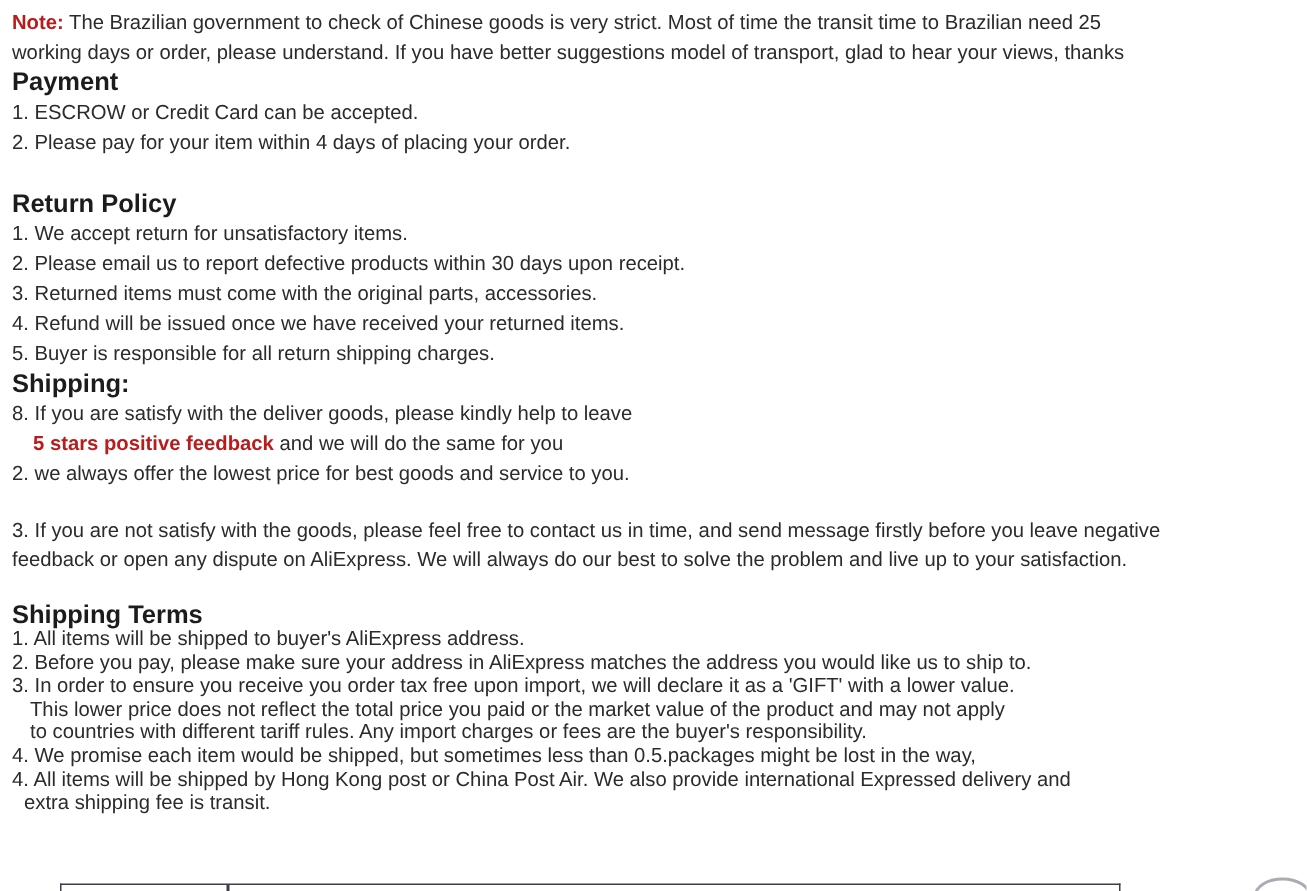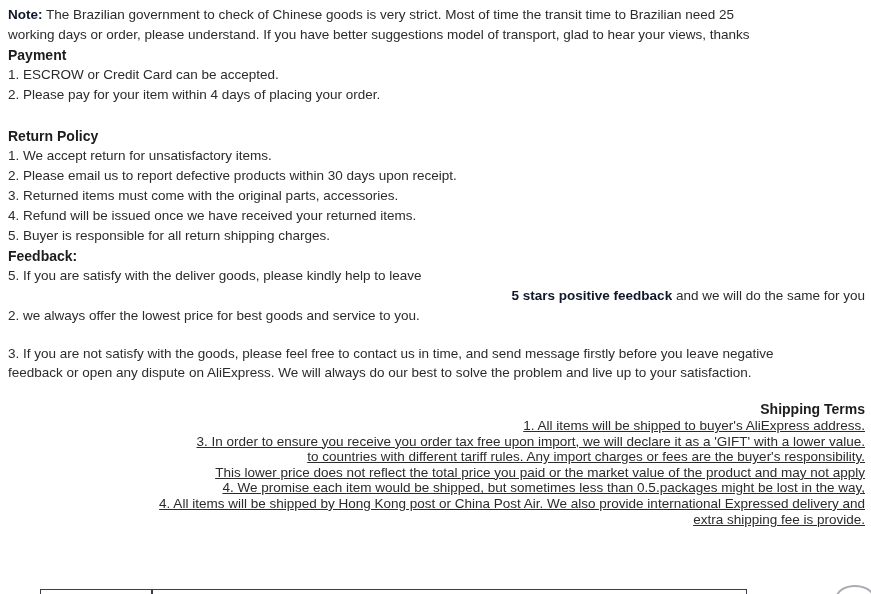--- a/index.html
+++ b/index.html
@@ -11,35 +11,35 @@
     color: #2b2b2b;
     position: relative;
   }
   .doc {
     position: absolute;
     top: 5px; left: 8px; right: 6px;
     font-size: 13.5px;
   }
   .para { line-height: 20px; }
   .line { line-height: 20px; white-space: nowrap; }
-  b, .bold { font-weight: bold; color: #0f172a; margin-top: 16px; }
+  b, .bold { font-weight: bold; color: #b91c1c; margin-top: 16px; }
   .heading {
     font-weight: bold;
-    font-size: 14px;
+    font-size: 17px;
     line-height: 20px;
     color: #1c1c1c;
     white-space: nowrap;
   }
   .gap-lg { margin-top: 21px; }
-  .gap-md { margin-top: 19px; text-align: right; }
-  .indent-14 { padding-left: 14px; text-align: right; }
+  .gap-md { margin-top: 19px; }
+  .indent-14 { padding-left: 14px; }
   .indent-12 { padding-left: 12px; }
   .indent-8  { padding-left: 8px; }
   .tight .line { line-height: 19px; }
-  .shipping-lines .line { line-height: 15.6px; text-decoration: underline; }
+  .shipping-lines .line { line-height: 15.6px; }
   .shipping-lines .heading { line-height: 17px; }
   
   .partial-table {
     position: absolute;
     left: 40px; top: 589px;
     width: 707px; height: 8px;
     border-top: 1.5px solid #3d3d4d;
     border-left: 1.5px solid #3d3d4d;
     border-right: 1.5px solid #3d3d4d;
     background: #ffffff;
@@ -79,39 +79,40 @@
   <div class="gap-lg">
     <div class="heading">Return Policy</div>
     <div class="line">1. We accept return for unsatisfactory items.</div>
     <div class="line">2. Please email us to report defective products within 30 days upon receipt.</div>
     <div class="line">3. Returned items must come with the original parts, accessories.</div>
     <div class="line">4. Refund will be issued once we have received your returned items.</div>
     <div class="line">5. Buyer is responsible for all return shipping charges.</div>
   </div>
 
   <div>
-    <div class="heading">Feedback:</div>
-    <div class="line">5. If you are satisfy with the deliver goods, please kindly help to leave</div>
+    <div class="heading">Shipping:</div>
+    <div class="line">8. If you are satisfy with the deliver goods, please kindly help to leave</div>
     <div class="line indent-14"><b>5 stars positive feedback</b><span> and we will do the same for you</span></div>
     <div class="line">2. we always offer the lowest price for best goods and service to you.</div>
     <div class="tight">
       <div class="line" style="margin-top:18px">3. If you are not satisfy with the goods, please feel free to contact us in time, and send message firstly before you leave negative</div>
       <div class="line">feedback or open any dispute on AliExpress. We will always do our best to solve the problem and live up to your satisfaction.</div>
     </div>
   </div>
 
   <div class="gap-md shipping-lines">
     <div class="heading">Shipping Terms</div>
     <div class="line">1. All items will be shipped to buyer's AliExpress address.</div>
+    <div class="line">2. Before you pay, please make sure your address in AliExpress matches the address you would like us to ship to.</div>
     <div class="line">3. In order to ensure you receive you order tax free upon import, we will declare it as a 'GIFT' with a lower value.</div>
+    <div class="line indent-12">This lower price does not reflect the total price you paid or the market value of the product and may not apply</div>
     <div class="line indent-12">to countries with different tariff rules. Any import charges or fees are the buyer's responsibility.</div>
-    <div class="line indent-12">This lower price does not reflect the total price you paid or the market value of the product and may not apply</div>
     <div class="line">4. We promise each item would be shipped, but sometimes less than 0.5.packages might be lost in the way,</div>
     <div class="line">4. All items will be shipped by Hong Kong post or China Post Air. We also provide international Expressed delivery and</div>
-    <div class="line indent-8">extra shipping fee is provide.</div>
+    <div class="line indent-8">extra shipping fee is transit.</div>
   </div>
 
 </div>
 
 <div class="partial-table">
   <div class="col-divider"></div>
 </div>
 
 <div class="corner-ellipse"></div>
 

